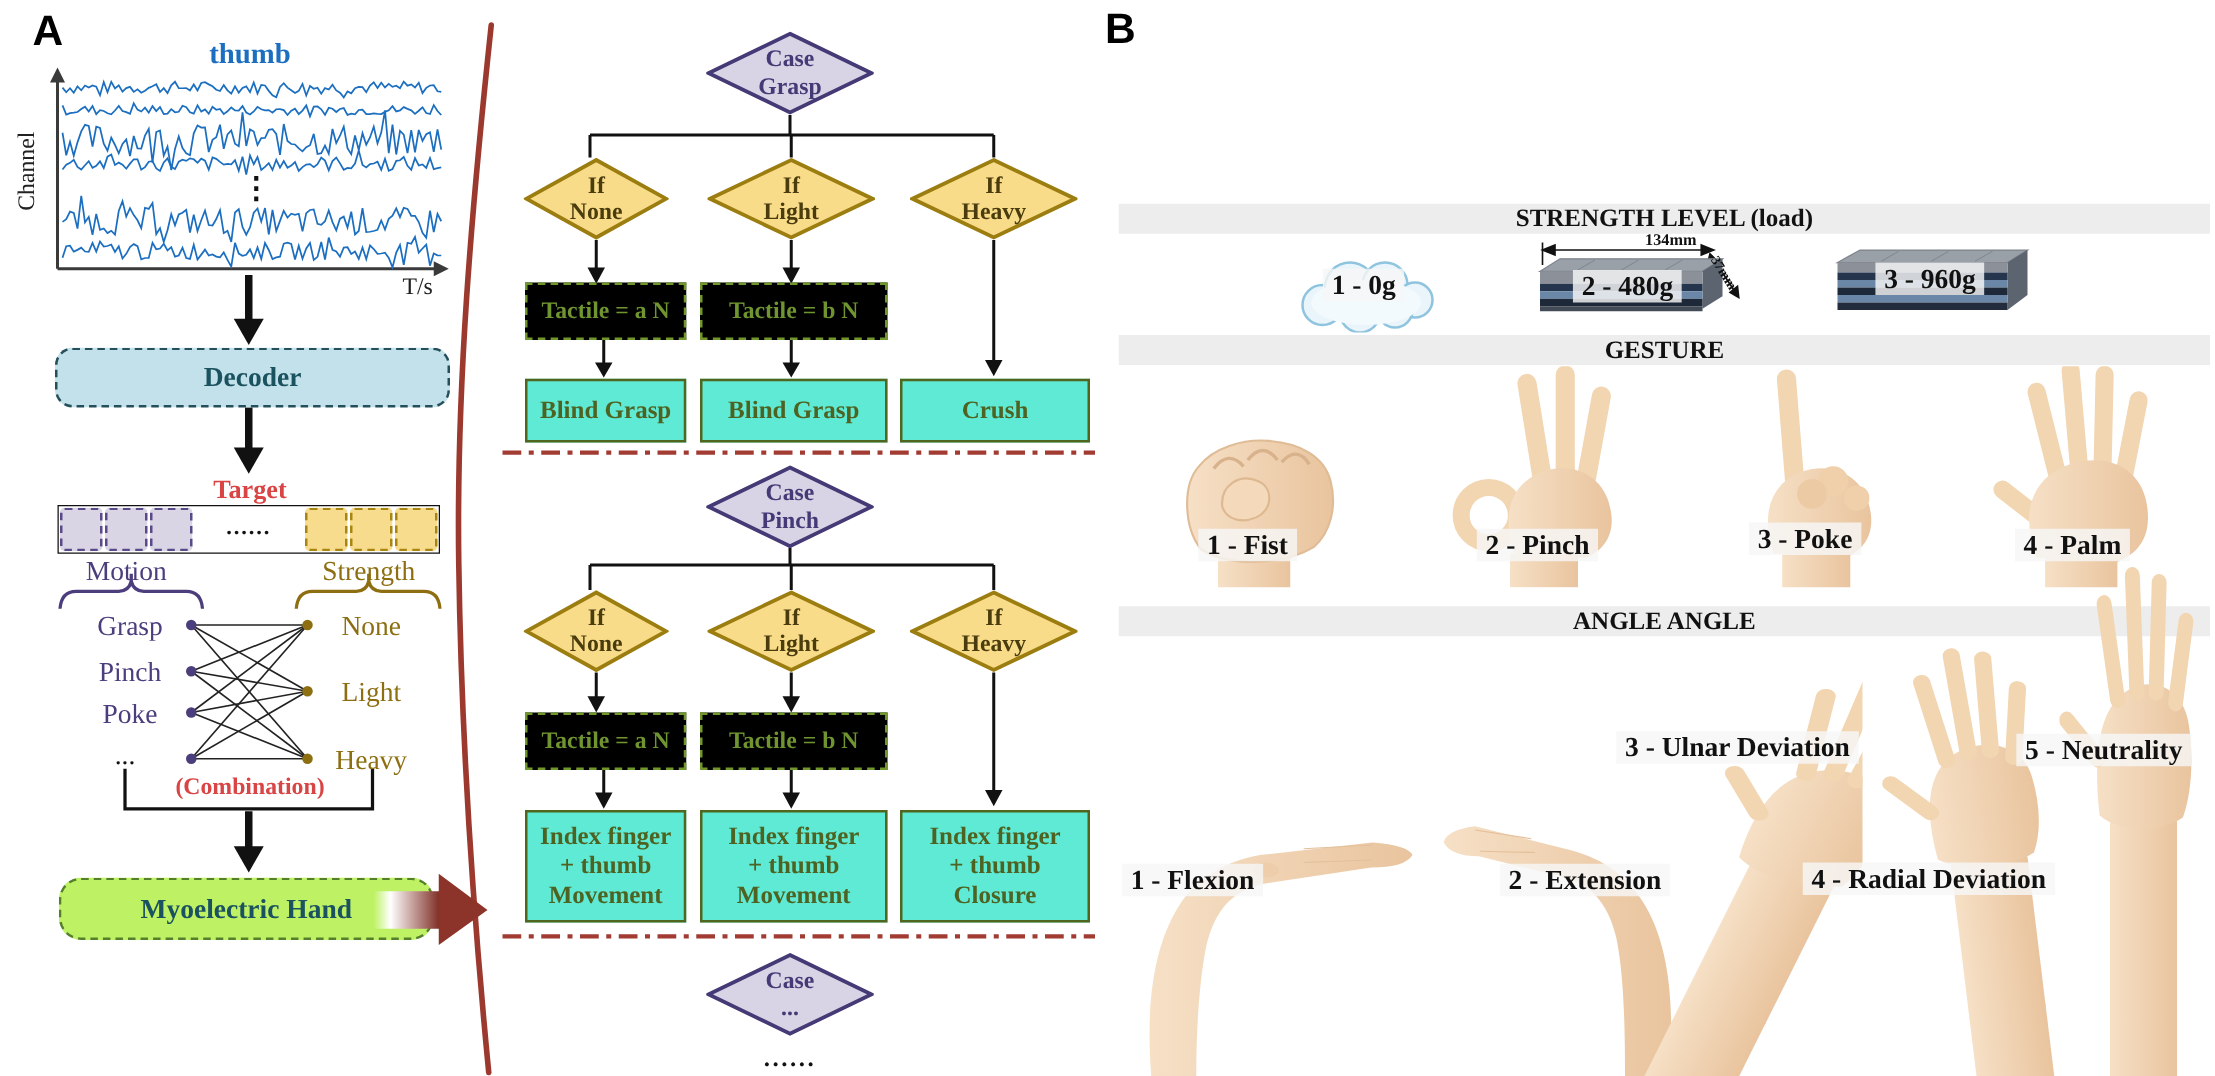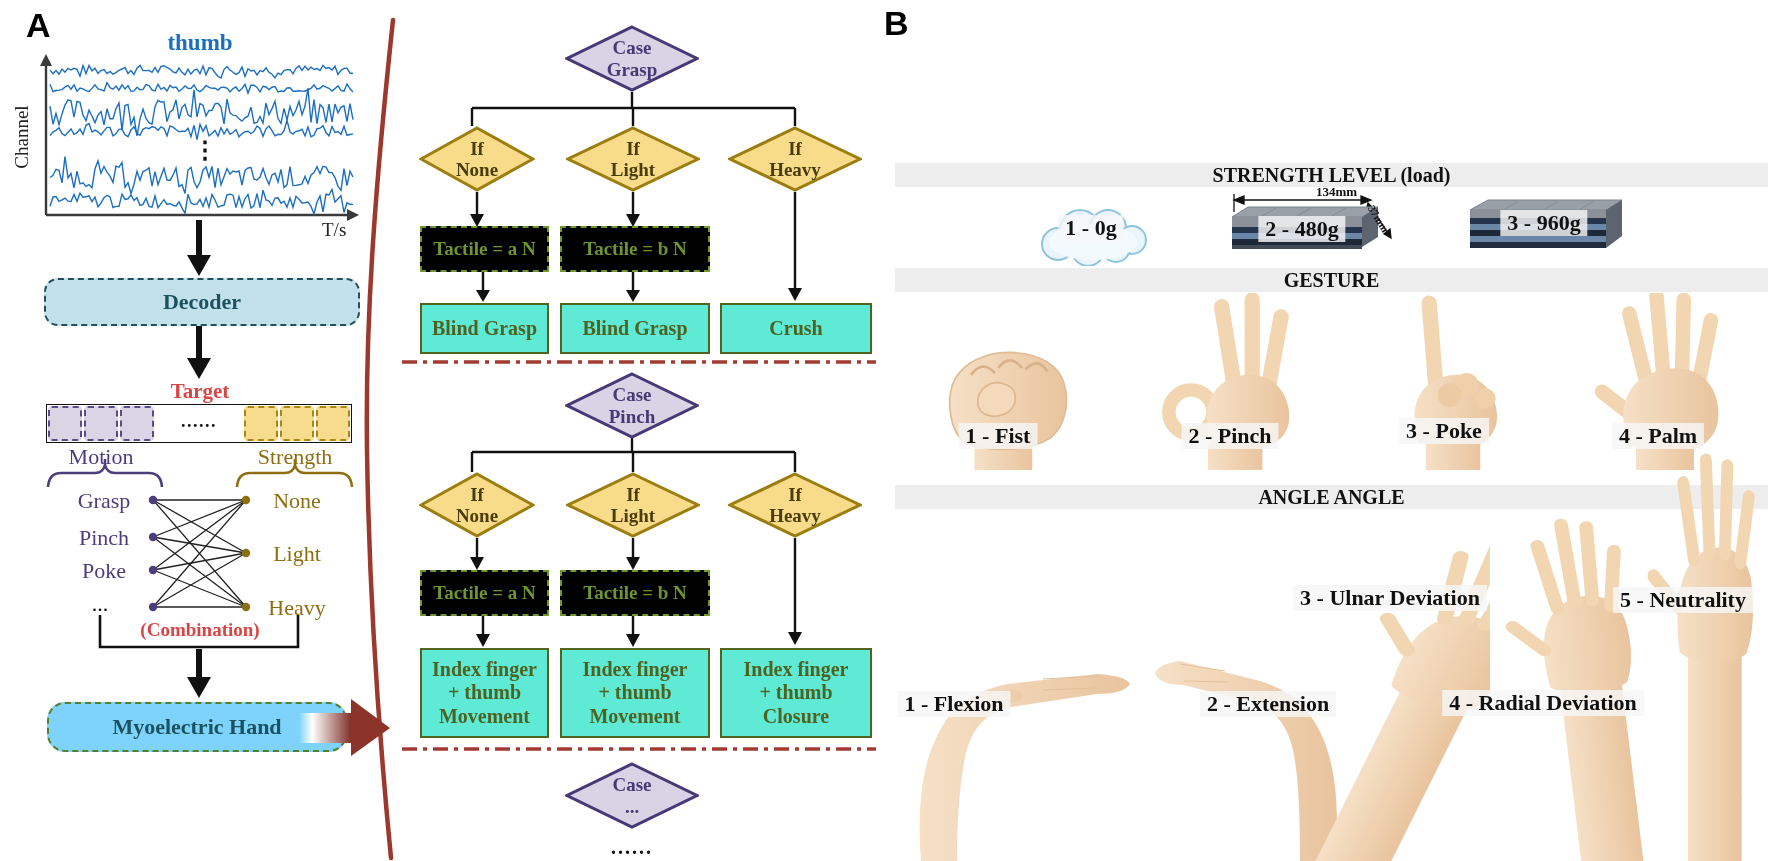--- a/index.html
+++ b/index.html
@@ -8,21 +8,21 @@
   .abs{position:absolute;}
   .pre{white-space:pre-line;}
   .panel-label{font-family:"Liberation Sans",sans-serif;font-weight:bold;font-size:34px;color:#000;z-index:3;}
   
   .semg-title{font-size:23px;font-weight:bold;color:#1c6fc0;}
   .axis-label{font-size:19px;color:#222;}
   .vdots{font-size:24px;font-weight:bold;color:#111;}
   .box{position:absolute;display:flex;align-items:center;justify-content:center;
        text-align:center;font-weight:bold;z-index:2;}
   .decoder-box{background:#c3e1ea;border:2.4px dashed #24505c;border-radius:14px;color:#1b525f;font-size:22px;}
-  .hand-box{background:#7dd3fc;border:2.4px dashed #567f2b;border-radius:18px;color:#1b525f;font-size:22px;}
+  .hand-box{background:#bef264;border:2.4px dashed #567f2b;border-radius:18px;color:#1b525f;font-size:22px;}
   .target-lbl{font-size:21px;font-weight:bold;color:#d94545;}
   .motion-c{color:#4c3d7d;}  .strength-c{color:#8d6f12;}
   .list-item{font-size:22px;font-weight:normal;z-index:2;}
   .comb{font-size:19px;font-weight:bold;color:#d94545;}
   
   .tbar{position:absolute;left:46px;top:404px;width:306px;height:39px;border:1.8px solid #111;
         display:flex;align-items:stretch;background:#fff;z-index:2;box-sizing:border-box;}
   .cellp,.celly{width:30px;margin:1px;border:2.2px dashed #5b4a8a;background:#d9d5e4;border-radius:4px;}
   .celly{border-color:#a8860f;background:#f7dc8e;}
   .tmid{flex:1;display:flex;align-items:center;justify-content:center;font-weight:900;

